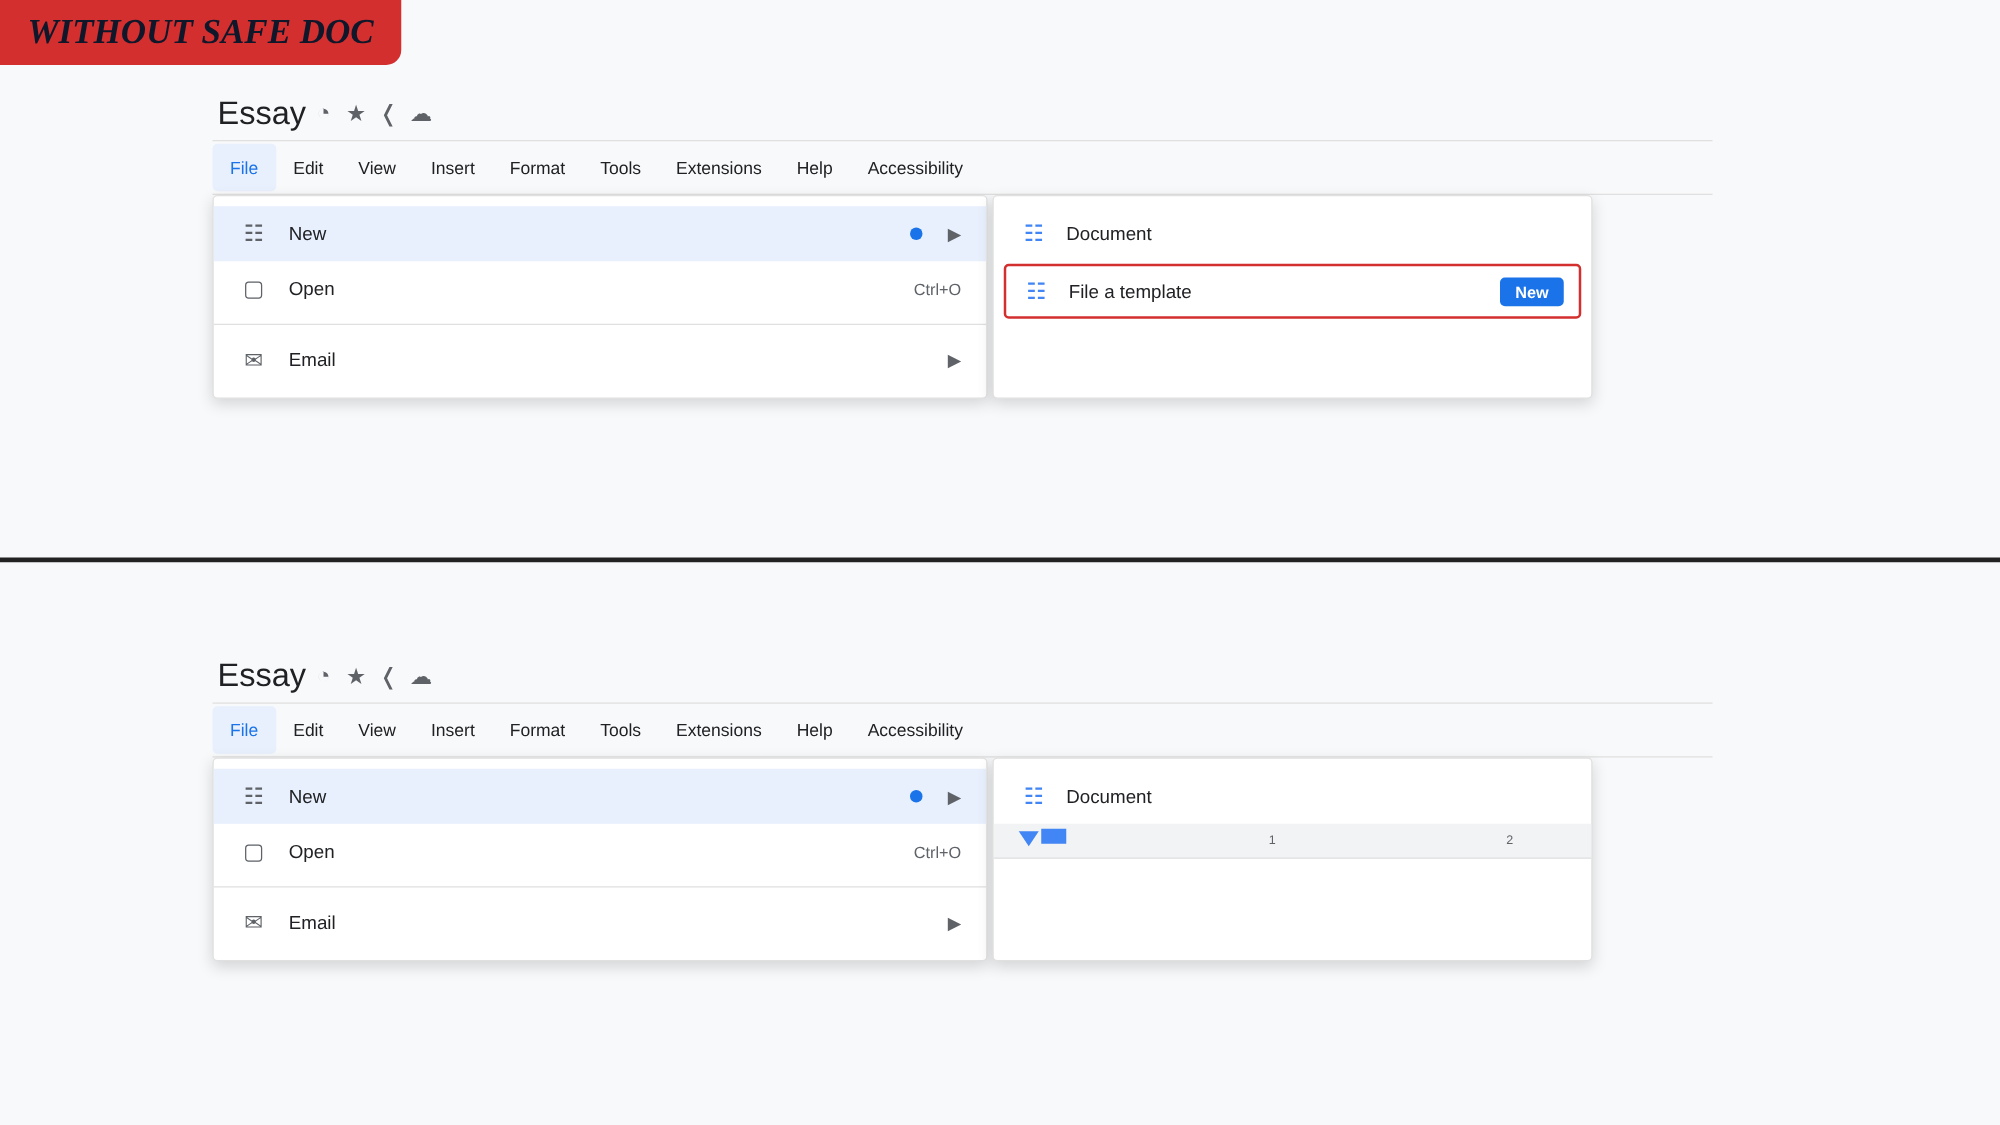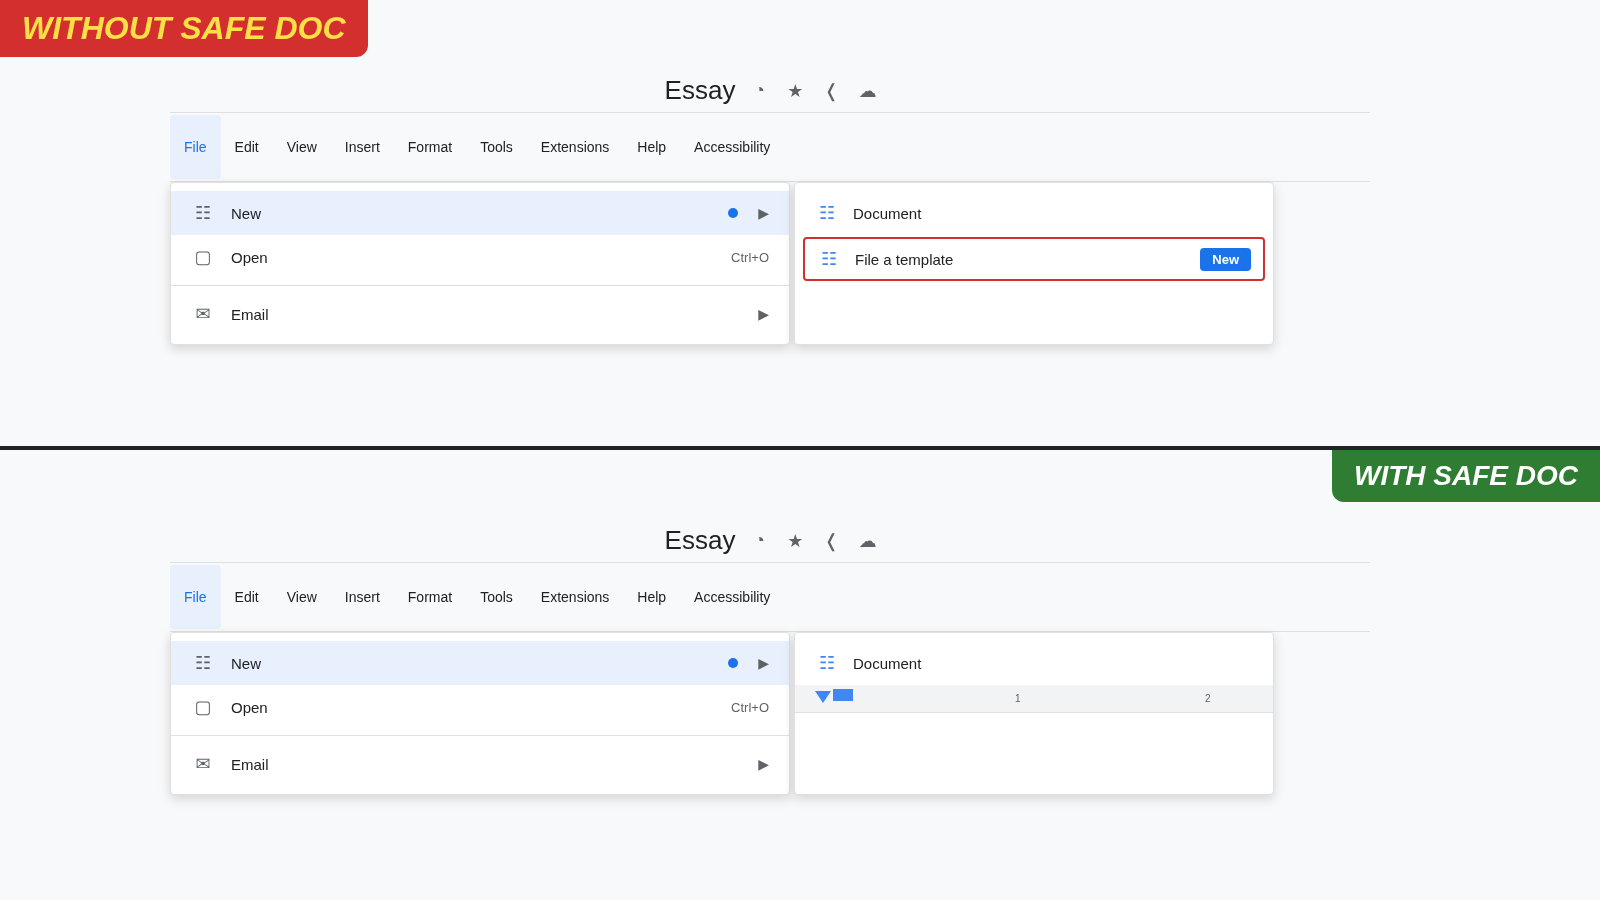--- a/index.html
+++ b/index.html
@@ -28,27 +28,28 @@
       background: #f8f9fa;
       position: relative;
     }
 
     
     .banner-without {
       position: absolute;
       top: 0;
       left: 0;
       background: #d32f2f;
-      color: #fde047;
-      font-size: 32px;
+      color: #0f172a;
+      font-size: 28px;
       font-weight: 900;
       padding: 10px 22px;
       border-radius: 0 0 12px 0;
       z-index: 100;
       font-style: italic;
+      font-family: Liberation Serif, serif;
     }
 
     .banner-with {
       position: absolute;
       top: 0;
       right: 0;
       background: #2e7d32;
       color: white;
       font-size: 28px;
       font-weight: 900;
@@ -63,24 +64,23 @@
       position: absolute;
       left: 170px;
       top: 75px;
       width: 1200px;
     }
 
     
     .title-bar {
       display: flex;
       align-items: center;
-      gap: 12px;
+      gap: 2px;
       margin-bottom: 6px;
       padding-left: 4px;
-      justify-content: center;
     }
 
     .doc-title {
       font-size: 26px;
       font-weight: 400;
       color: #202124;
     }
 
     .title-icon {
       width: 24px;
@@ -96,21 +96,21 @@
     .menu-bar {
       display: flex;
       align-items: center;
       gap: 0;
       border-top: 1px solid #e0e0e0;
       border-bottom: 1px solid #e0e0e0;
       padding: 2px 0;
     }
 
     .menu-item {
-      padding: 24px 14px;
+      padding: 11px 14px;
       font-size: 14px;
       color: #202124;
       cursor: pointer;
       border-radius: 4px;
       user-select: none;
     }
 
     .menu-item.active {
       background: #e8f0fe;
       color: #1a73e8;
@@ -333,21 +333,20 @@
           <span class="submenu-icon" style="color:#4285f4;">☷</span>
           <span>File a template</span>
           <span class="new-badge">New</span>
         </div>
       </div>
     </div>
   </div>
 </div>
 
 <div class="bottom-half">
-  <div class="banner-with">WITH SAFE DOC</div>
 
   <div class="docs-ui">
 
     <div class="title-bar">
       <span class="doc-title">Essay</span>
       <span class="title-icon">◔</span>
       <span class="title-icon">★</span>
       <span class="title-icon">❬</span>
       <span class="title-icon">☁</span>
     </div>

